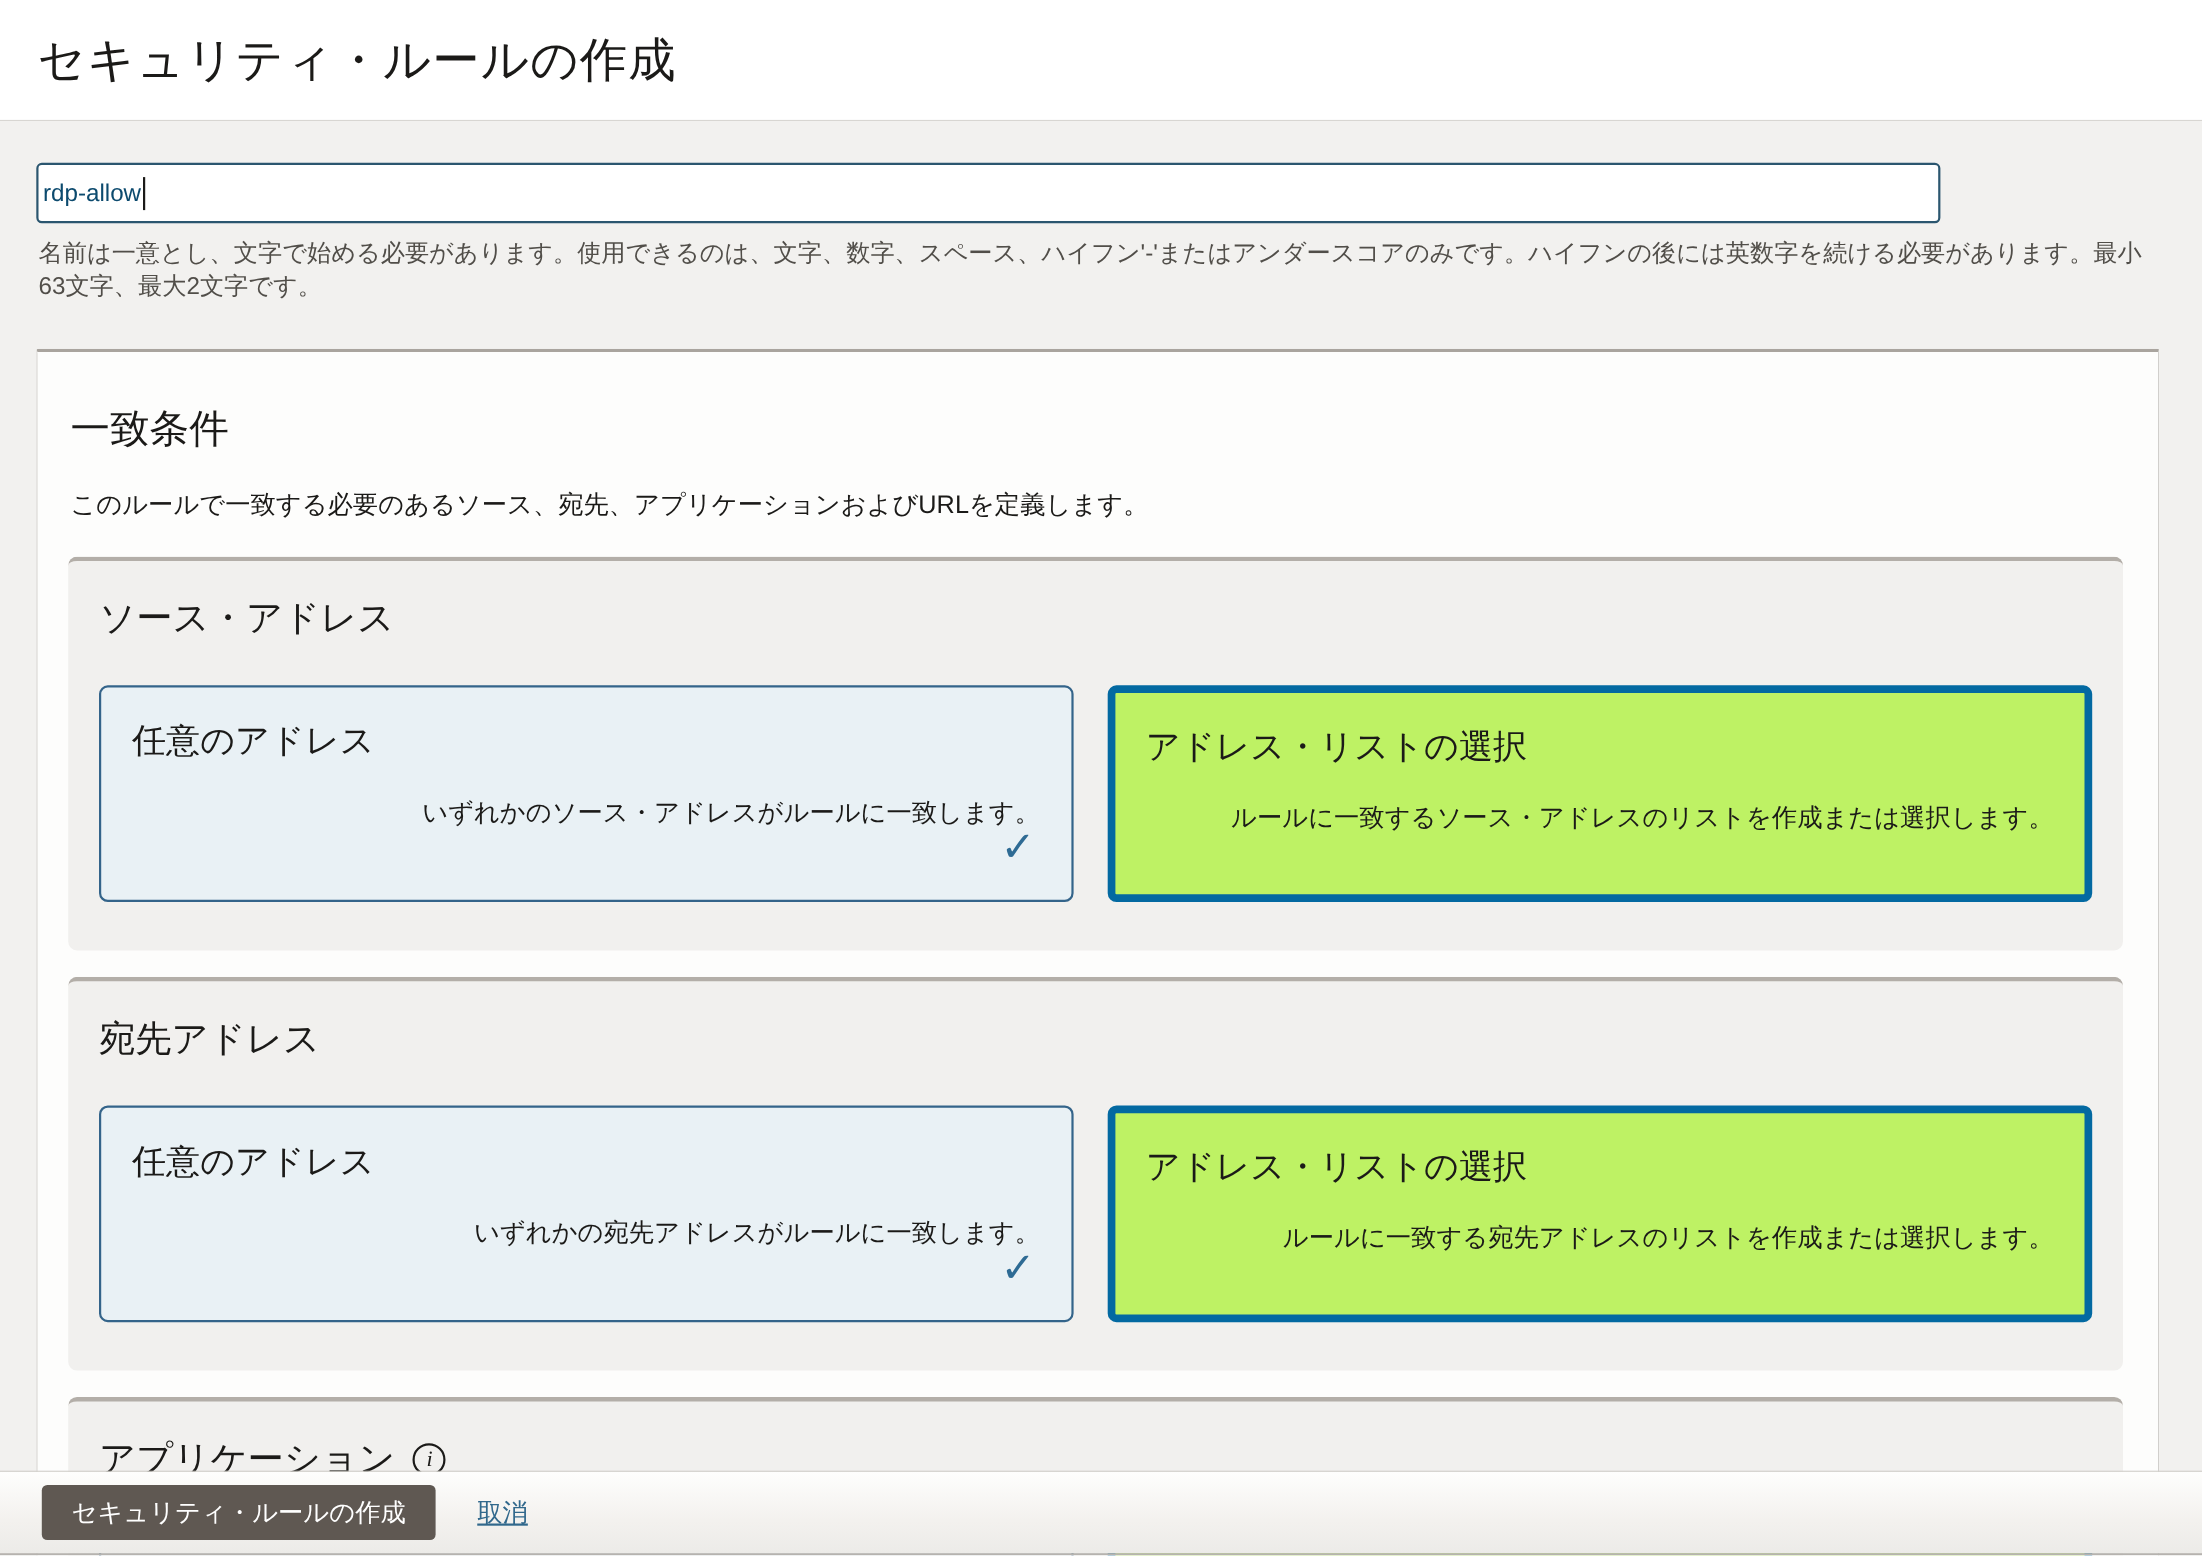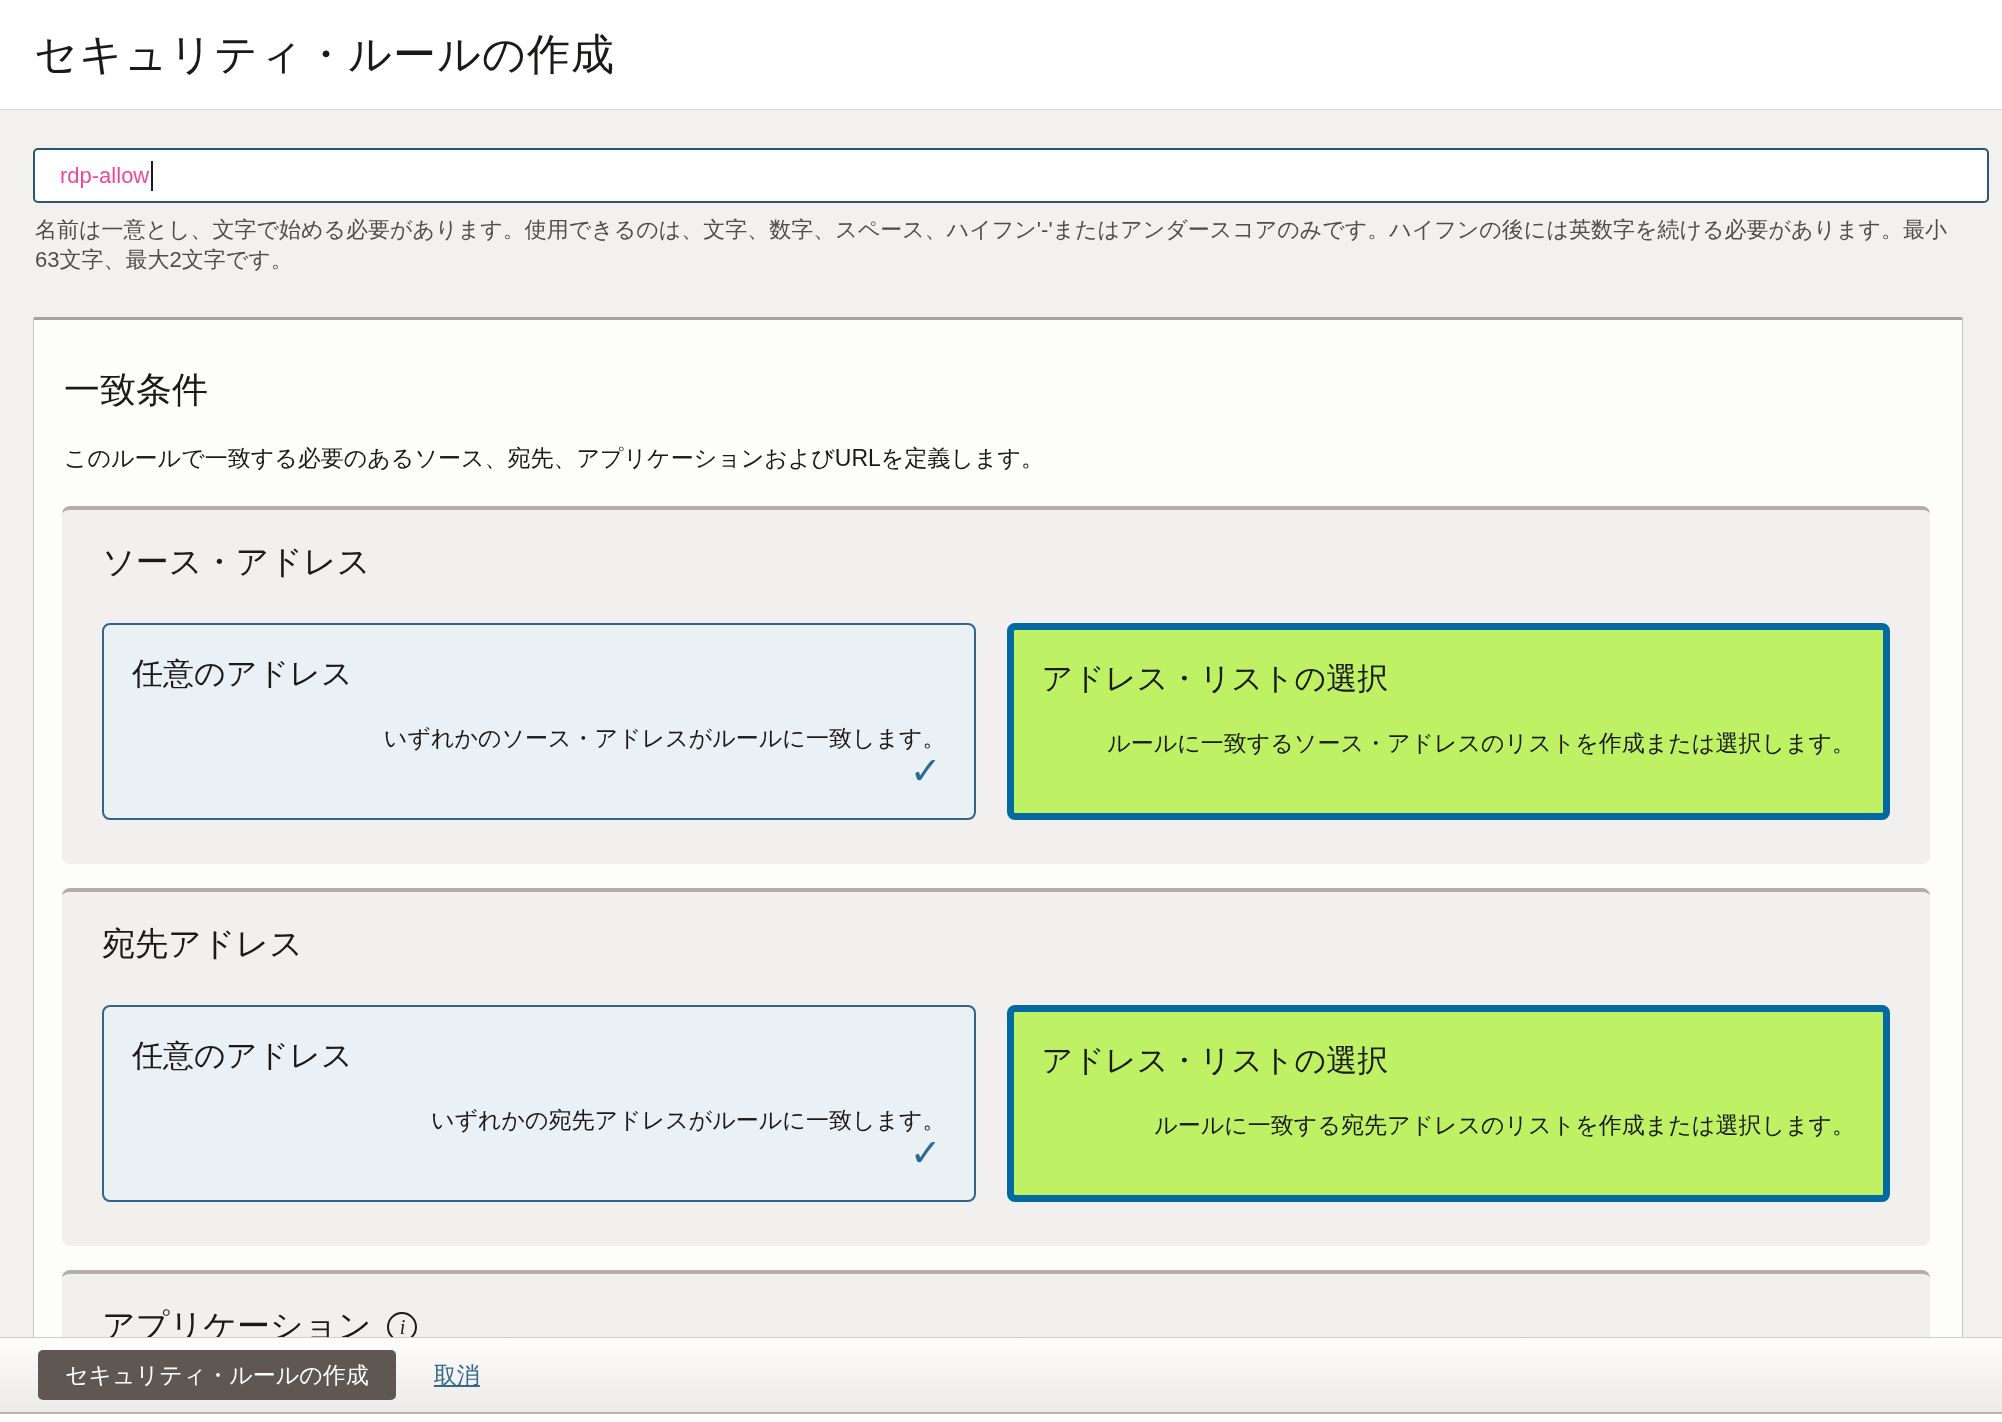--- a/index.html
+++ b/index.html
@@ -35,31 +35,31 @@
   .content{
     padding:38px 33px 0;
   }
   .field-label{
     display:block;
     font-size:20px;
     margin:0 0 12px 2px;
     color:#1b1a18;
   }
   .text-input{
-    width:1956px;
+    width:1731px;
     height:55px;
     box-sizing:border-box;
     background:#ffffff;
     border:2px solid #2b566f;
     border-radius:5px;
     display:flex;
     align-items:center;
-    padding:0 25px;
+    padding:0 4px;
     font-size:22px;
-    color:#ec4899;
+    color:#0c4a6e;
     cursor:text;
   }
   .caret{
     display:inline-block;
     width:2px;
     height:30px;
     background:#1b1a18;
     margin-left:2px;
   }
   .helper{
@@ -87,21 +87,21 @@
   .match-desc{
     font-size:23px;
     margin:0 0 32px 30px;
     color:#1b1a18;
   }
   .panel{
     margin:0 32px 24px 28px;
     background:#f1f0ee;
     border-top:4px solid #b3aea8;
     border-radius:8px;
-    padding:30px 40px 44px;
+    padding:30px 28px 44px;
   }
   .panel-title{
     font-size:33px;
     font-weight:400;
     margin:0 0 38px 0;
     color:#1b1a18;
     display:flex;
     align-items:center;
     gap:16px;
   }

